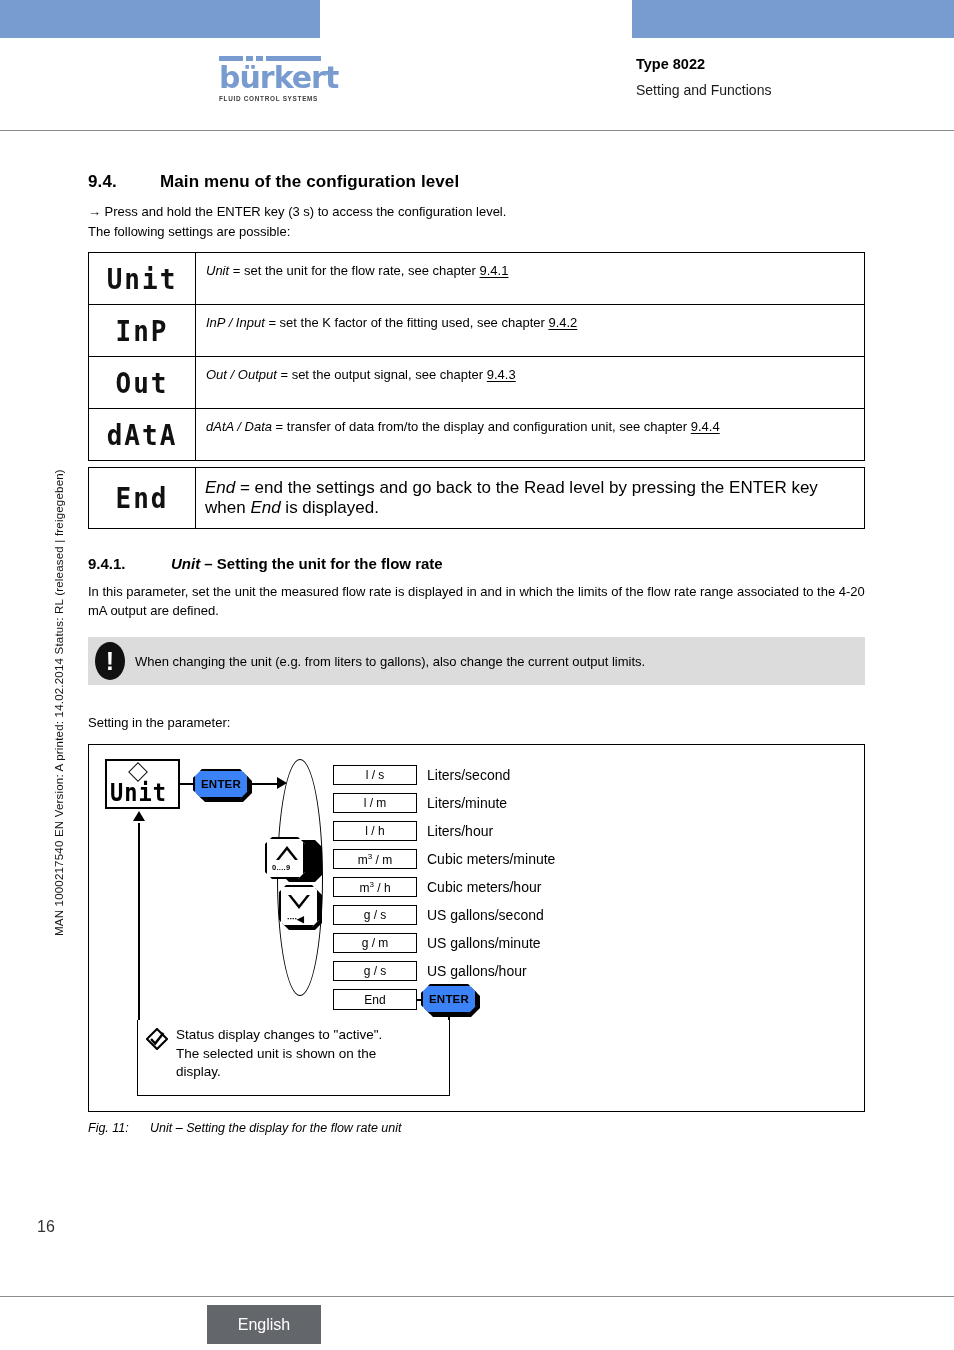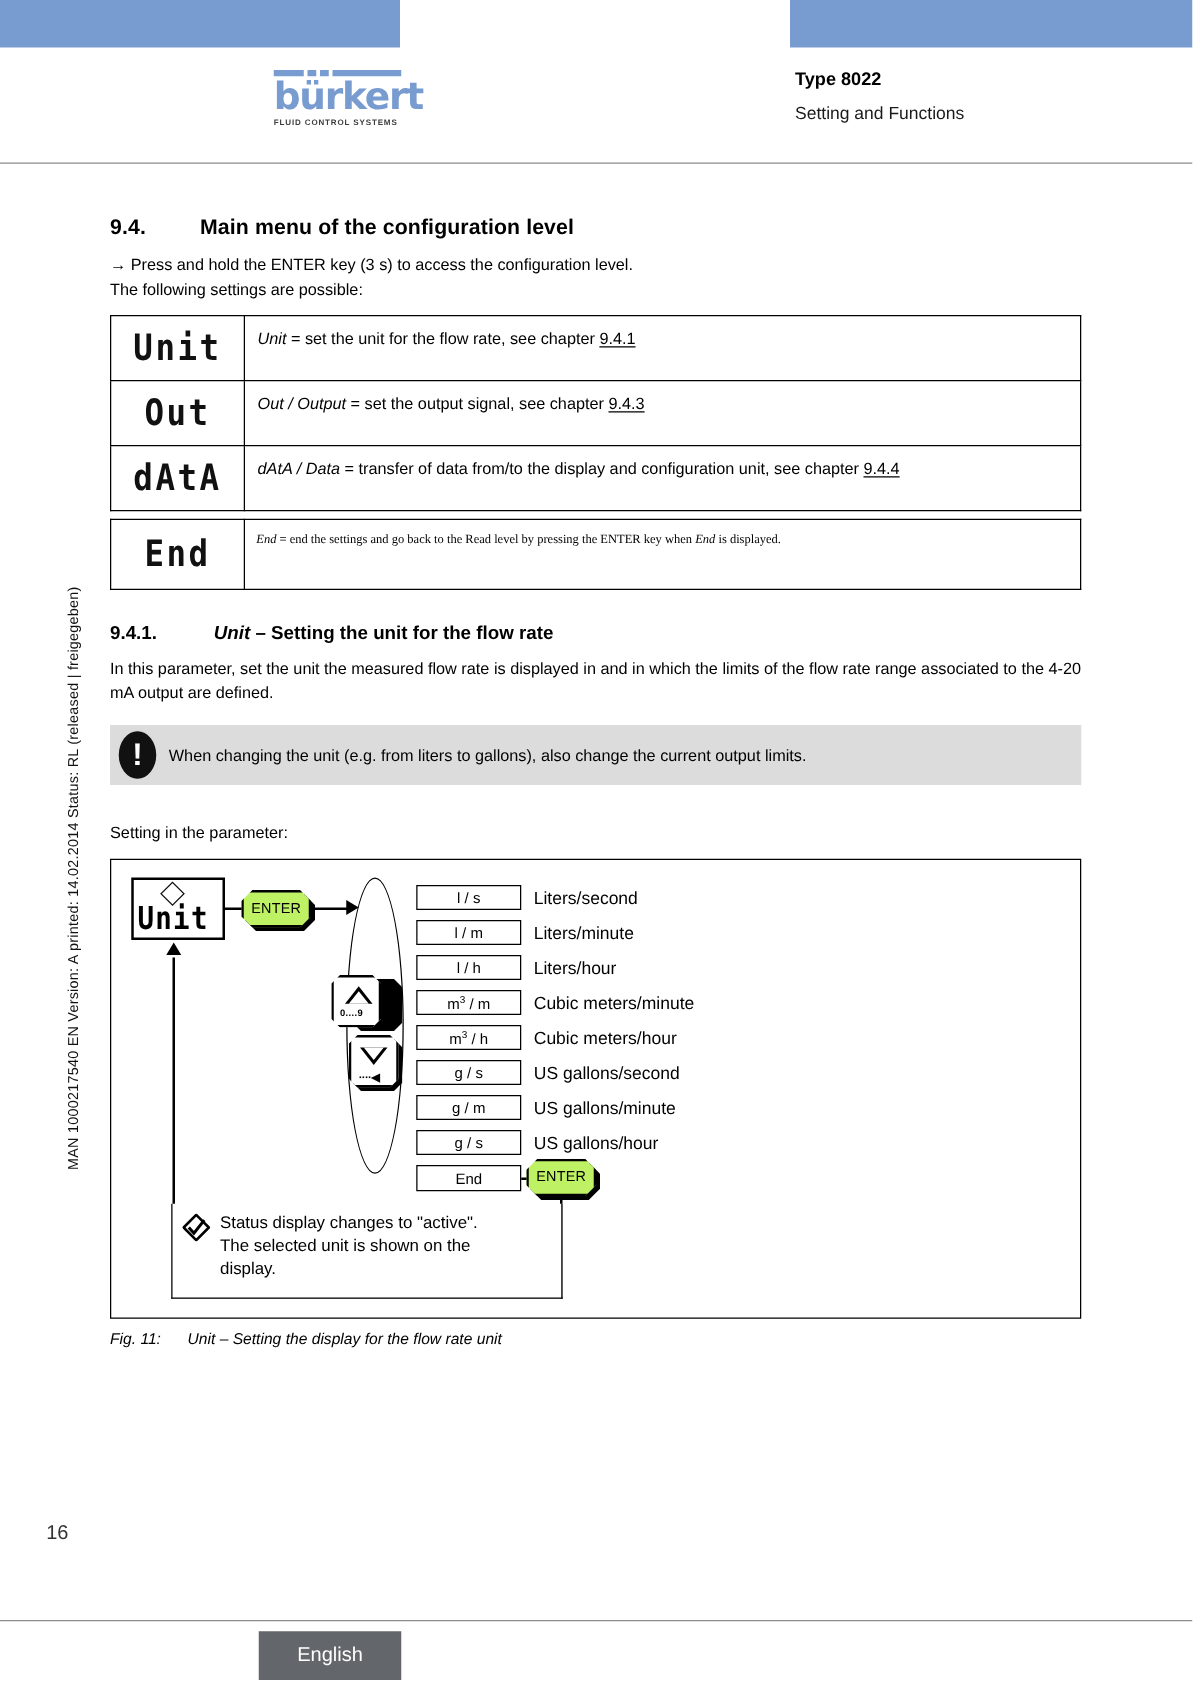--- a/index.html
+++ b/index.html
@@ -75,21 +75,21 @@
     line-height: 28px; color: #111;
     transform: scaleY(1.12);
   }
   .it { font-style: italic; }
   .xref { text-decoration: underline; text-underline-offset: 2px; }
 
   .leaving { font-size: 13px; margin-top: 7px; }
   table.endtbl { border-collapse: collapse; width: 777px; margin-top: 6px; table-layout: fixed; }
   table.endtbl td { border: 1px solid #000; }
   table.endtbl td.lcd { width: 107px; height: 56px; text-align: center; vertical-align: middle; }
-  table.endtbl td.desc { padding: 10px 9px; font-size: 10px; vertical-align: top; font-family: Liberation Serif, serif; }
+  table.endtbl td.desc { padding: 10px 9px; font-size: 17px; vertical-align: top; }
 
   h3.sub { font-size: 15px; font-weight: bold; margin-top: 26px; }
   h3.sub .num { display: inline-block; width: 83px; }
   h3.sub .ital { font-style: italic; }
 
   
   .note {
     margin-top: 17px; width: 777px; height: 48px;
     background: #dcdcdc; display: flex; align-items: center;
   }
@@ -130,24 +130,24 @@
   .fig-lcd .lcdword {
     position: absolute; left: 3px; top: 20px;
     font-family: "DejaVu Sans Mono", monospace;
     font-size: 22px; font-weight: bold; letter-spacing: 1px;
     line-height: 24px; transform: scaleY(1.15);
   }
 
   
   .enter-btn {
     position: absolute; width: 56px; height: 30px;
-    background: #bef264; border: 2.2px solid #000;
+    background: #3b82f6; border: 2.2px solid #000;
     clip-path: polygon(9px 0, 47px 0, 100% 9px, 100% 21px, 47px 100%, 9px 100%, 0 21px, 0 9px);
     display: flex; align-items: center; justify-content: center;
-    font-size: 11.5px; font-weight: normal; letter-spacing: 0.2px;
+    font-size: 11.5px; font-weight: bold; letter-spacing: 0.2px;
   }
   .enter-shadow {
     position: absolute; width: 56px; height: 30px; background: #000;
     clip-path: polygon(9px 0, 47px 0, 100% 9px, 100% 21px, 47px 100%, 9px 100%, 0 21px, 0 9px);
   }
   .enter1 { left: 104px; top: 24px; }
   .enter1s { left: 107px; top: 27px; }
   .enter2 { left: 332px; top: 239px; }
   .enter2s { left: 335px; top: 242px; }
 
@@ -289,20 +289,28 @@
     <p class="body2">The following settings are possible:</p>
 
     <table class="menu">
       <tbody>
           <tr>
         <td class="lcd">
           <div class="lcdtxt">Unit</div>
         </td>
         <td class="desc">
           <span class="it">Unit</span><span> = set the unit for the flow rate, see chapter </span><span class="xref">9.4.1</span>
+        </td>
+      </tr>
+      <tr>
+        <td class="lcd">
+          <div class="lcdtxt">InP</div>
+        </td>
+        <td class="desc">
+          <span class="it">InP / Input</span><span> = set the K factor of the fitting used, see chapter </span><span class="xref">9.4.2</span>
         </td>
       </tr>
       <tr>
         <td class="lcd">
           <div class="lcdtxt">Out</div>
         </td>
         <td class="desc">
           <span class="it">Out / Output</span><span> = set the output signal, see chapter </span><span class="xref">9.4.3</span>
         </td>
       </tr>

